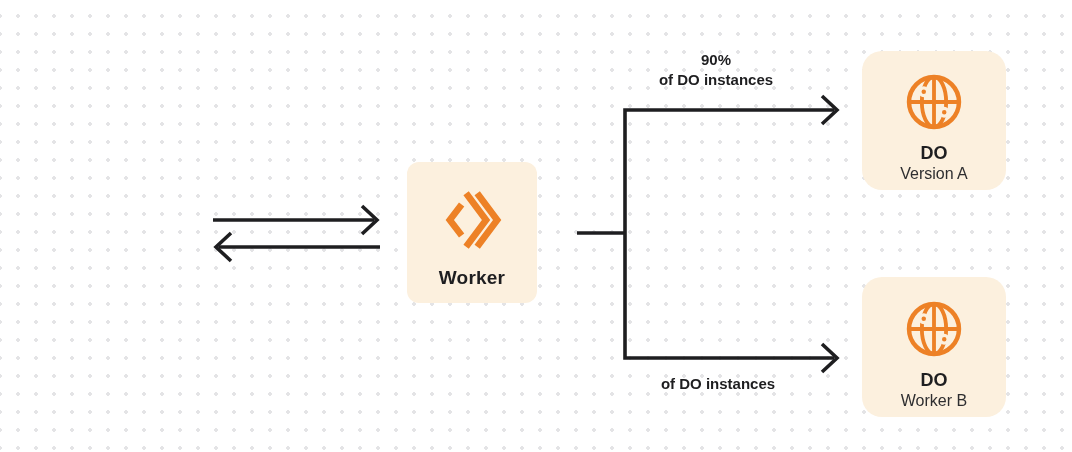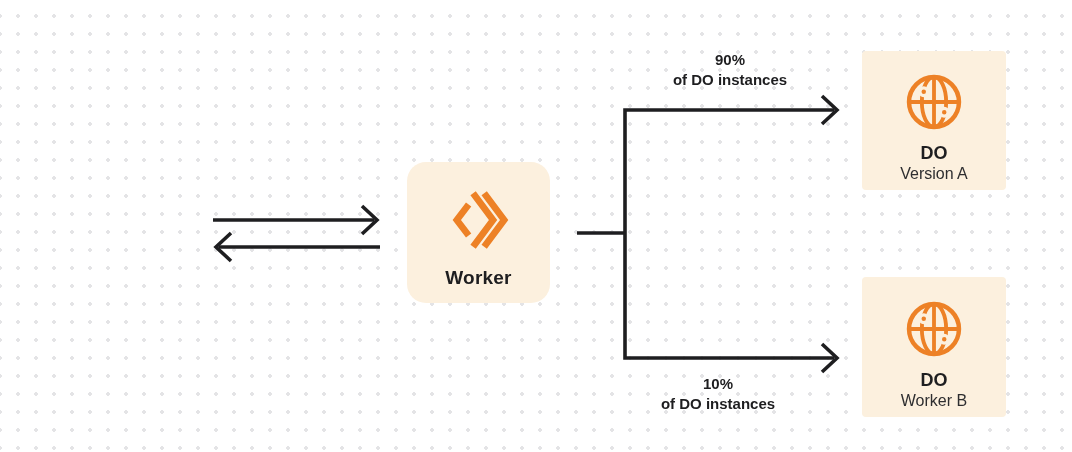--- a/index.html
+++ b/index.html
@@ -36,30 +36,30 @@
     align-items: center;
     justify-content: center;
     box-sizing: border-box;
   }
   .node-client {
     left: 42px; top: 162px; width: 143px; height: 141px;
     background: var(--gray_box, #f4f4f6);
     border-radius: 8px;
   }
   .node-worker {
-    left: 407px; top: 162px; width: 143px; height: 141px;
+    left: 407px; top: 162px; width: 130px; height: 141px;
     background: var(--cream, #fcf0de);
-    border-radius: 19px;
+    border-radius: 12px;
     gap: 10px;
     padding-top: 6px;
   }
   .node-do {
     width: 144px;
     background: var(--cream, #fcf0de);
-    border-radius: 4px;
+    border-radius: 20px;
     padding-top: 12px;
   }
   .node-do-a { left: 862px; top: 51px;  height: 139px; }
   .node-do-b { left: 862px; top: 277px; height: 140px; }
   .node-label {
     font-size: 19px;
     font-weight: bold;
     color: var(--ink, #1e1e20);
     letter-spacing: 0.2px;
   }
@@ -79,21 +79,21 @@
   .icon svg { display: block; }
   .edge-label {
     position: absolute;
     width: 230px;
     text-align: center;
     font-size: 15px;
     font-weight: 600;
     line-height: 1.32;
     color: var(--ink, #1e1e20);
   }
-  .edge-label-top    { left: 615px; top: 50px; }
+  .edge-label-top    { left: 601px; top: 50px; }
   .edge-label-bottom { left: 603px; top: 374px; }
 </style>
 </head>
 <body>
 
 <div class="canvas">
 
   <svg class="wires" width="1072" height="452" viewBox="0 0 1072 452" aria-hidden="true">
 
     <path d="M213,220 H374"></path>
@@ -119,21 +119,20 @@
     </span>
     <span class="node-label">Worker</span>
   </div>
 
   <div class="edge-label edge-label-top">
     <div>90%</div>
     <div>of DO instances</div>
   </div>
 
   <div class="edge-label edge-label-bottom">
-    <div>10%</div>
     <div>of DO instances</div>
   </div>
 
   <div class="node node-do node-do-a">
     <span class="icon">
       <svg width="64" height="64" viewBox="0 0 100 100" fill="none" stroke="currentColor">
         <circle cx="50" cy="50" r="39" stroke-width="7"></circle>
         <line x1="12" y1="50" x2="88" y2="50" stroke-width="6"></line>
         <line x1="50" y1="12" x2="50" y2="88" stroke-width="6"></line>
         <ellipse cx="50" cy="50" rx="19" ry="39" stroke-width="6"></ellipse>

